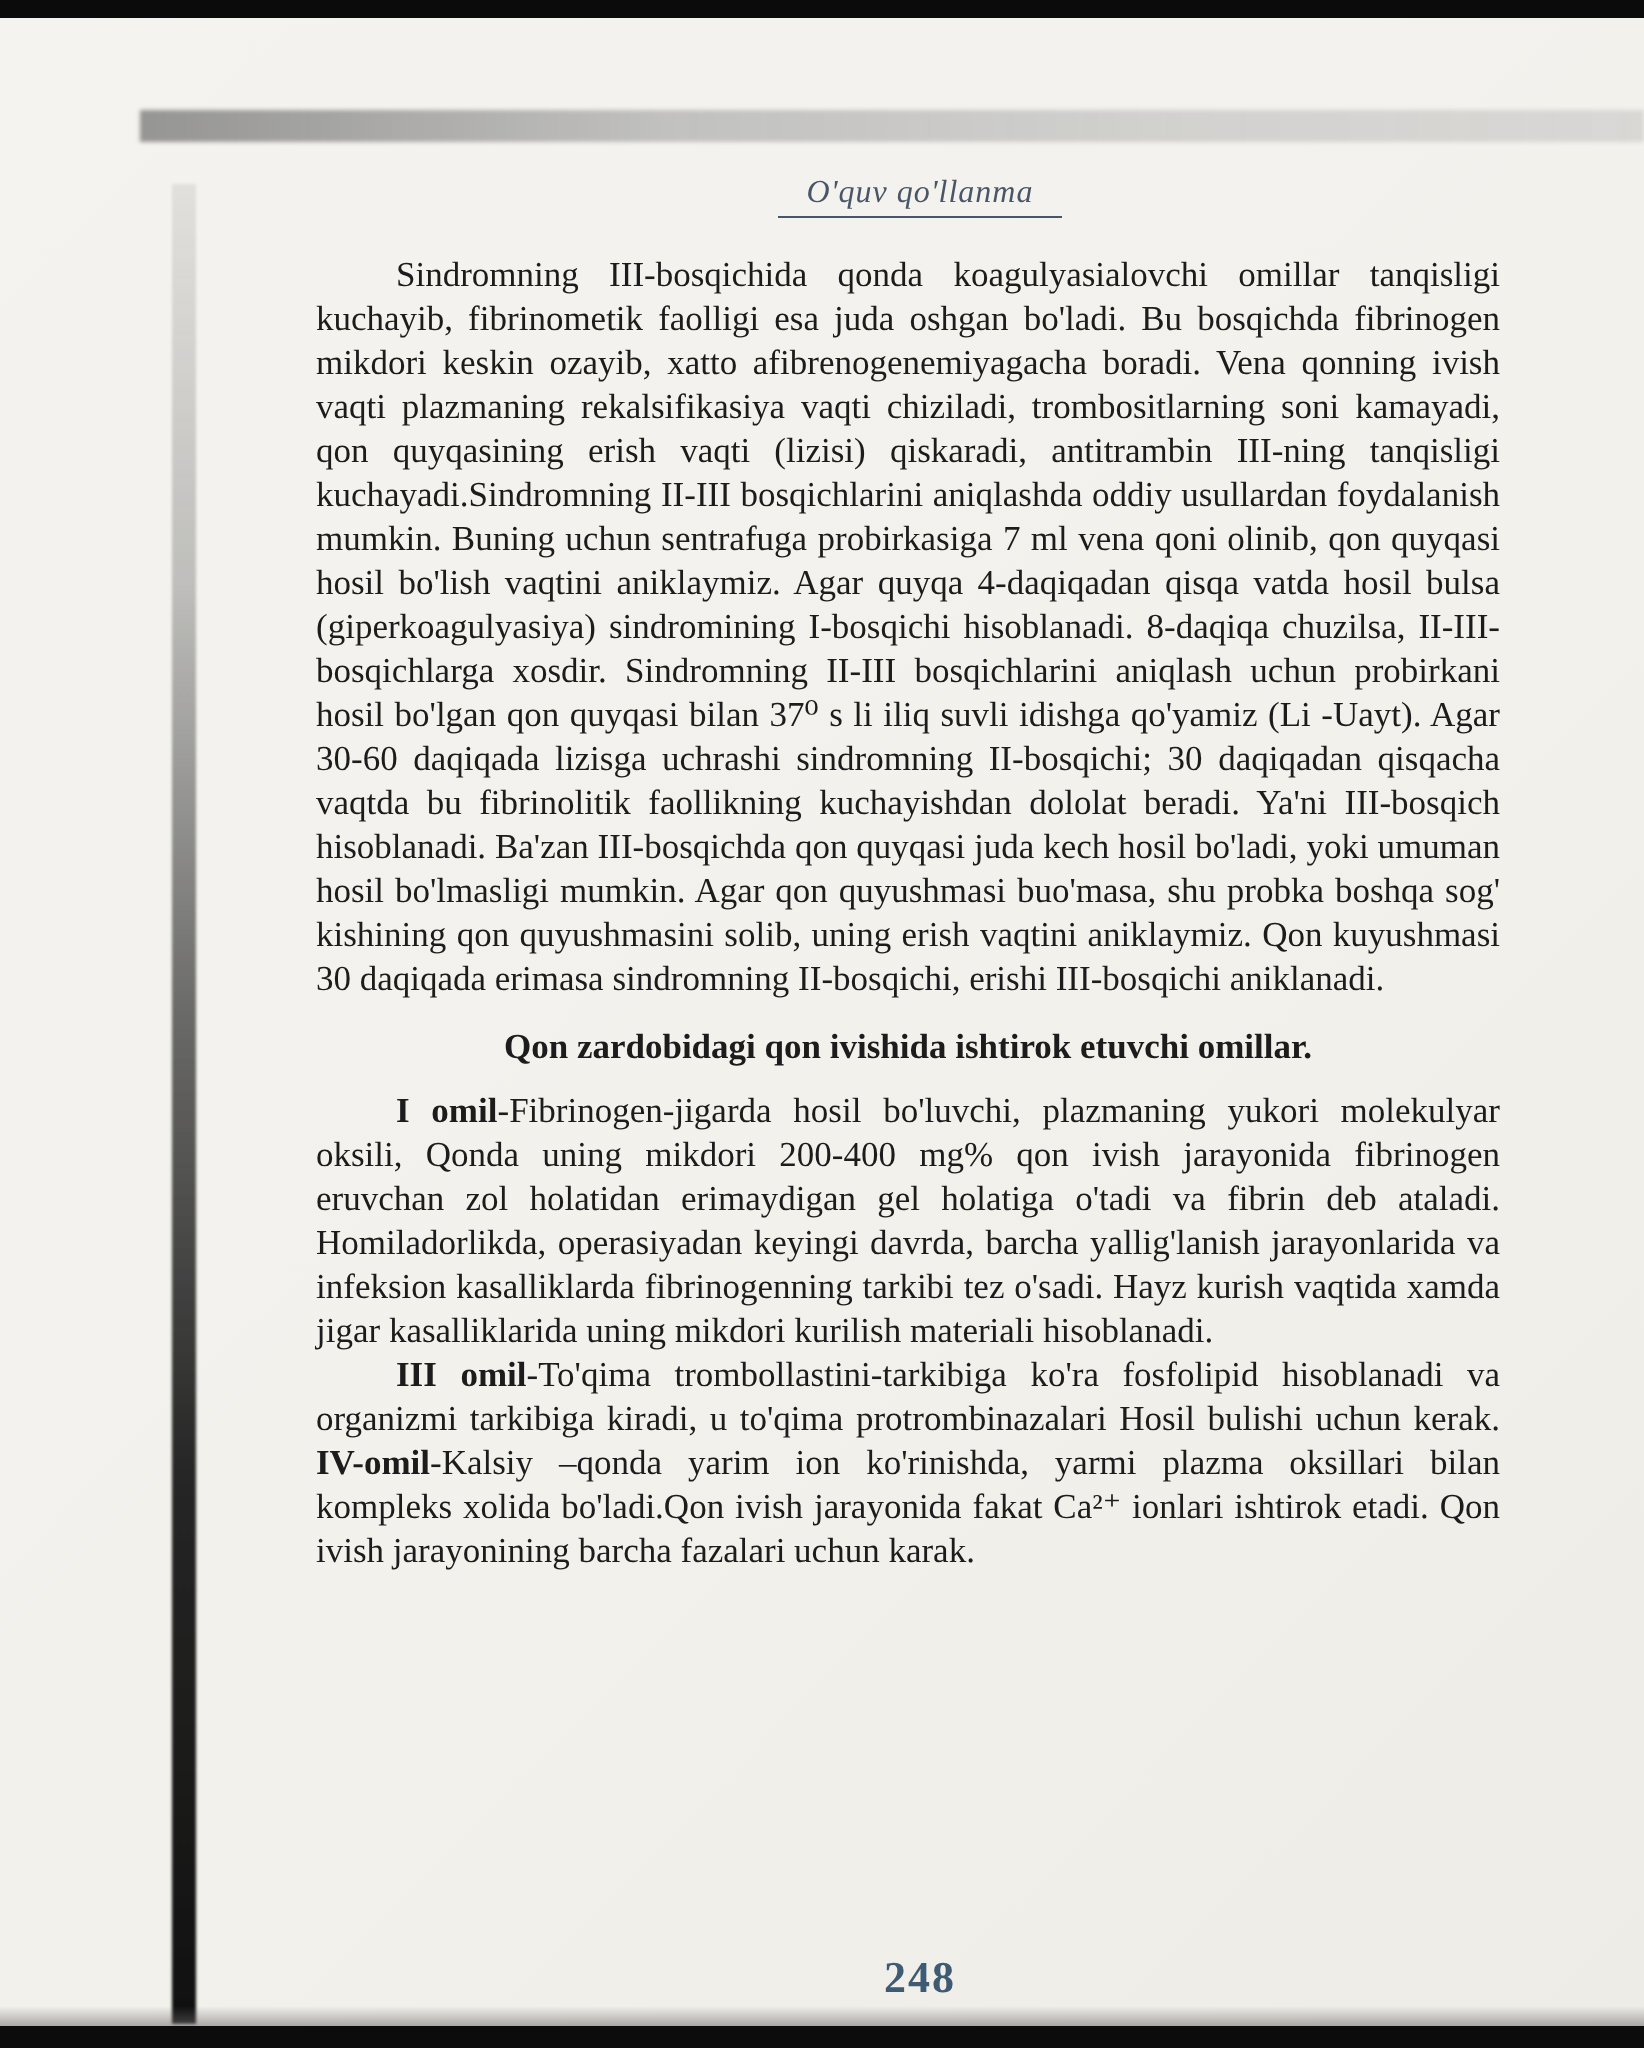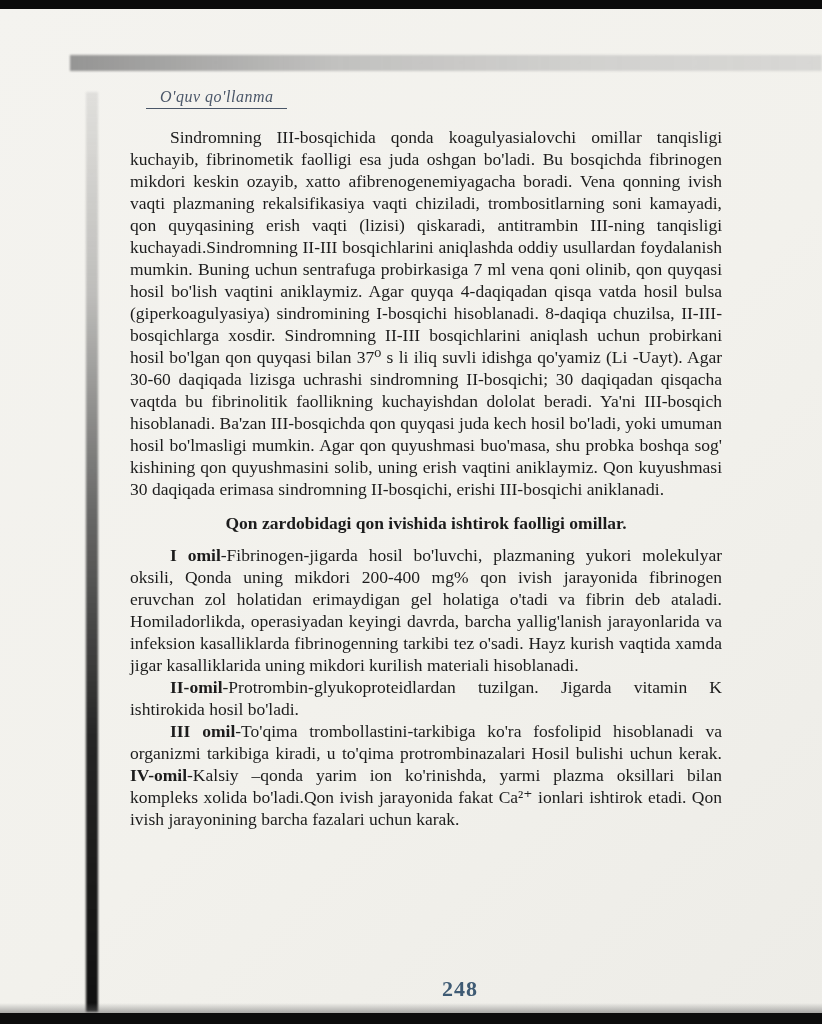--- a/index.html
+++ b/index.html
@@ -57,34 +57,35 @@
     left: 0; right: 0; bottom: 0;
     height: 11px;
     background: #0c0c0c;
   }
   
   .running-header {
     position: absolute;
     top: 88px;
     left: 146px;
     width: 628px;
+    text-align: center;
     font-style: italic;
     font-size: 16px;
     letter-spacing: 0.5px;
     color: #4a5668;
   }
   .running-header .hdr-inner {
     display: inline-block;
     border-bottom: 1.4px solid #4a5668;
     padding: 0 14px 2px 14px;
   }
   
   .text-column {
     position: absolute;
-    left: 130px;
+    left: 158px;
     top: 126px;
     width: 592px;
     font-size: 17.5px;
     line-height: 22px;
     color: #1c1c1c;
     text-align: justify;
   }
   .text-column p {
     margin: 0;
   }
@@ -119,23 +120,22 @@
   <div class="scan-top-bar"></div>
   <div class="scan-shadow-band"></div>
   <div class="scan-left-shadow"></div>
 
   <div class="running-header">
     <span class="hdr-inner">O'quv qo'llanma</span>
   </div>
 
   <div class="text-column">
       <p class="para"><span>Sindromning III-bosqichida qonda koagulyasialovchi omillar tanqisligi kuchayib, fibrinometik faolligi esa juda oshgan bo'ladi. Bu bosqichda fibrinogen mikdori keskin ozayib, xatto afibrenogenemiyagacha boradi. Vena qonning ivish vaqti plazmaning rekalsifikasiya vaqti chiziladi, trombositlarning soni kamayadi, qon quyqasining erish vaqti (lizisi) qiskaradi, antitrambin III-ning tanqisligi kuchayadi.Sindromning II-III bosqichlarini aniqlashda oddiy usullardan foydalanish mumkin. Buning uchun sentrafuga probirkasiga 7 ml vena qoni olinib, qon quyqasi hosil bo'lish vaqtini aniklaymiz. Agar quyqa 4-daqiqadan qisqa vatda hosil bulsa (giperkoagulyasiya) sindromining I-bosqichi hisoblanadi. 8-daqiqa chuzilsa, II-III-bosqichlarga xosdir. Sindromning II-III bosqichlarini aniqlash uchun probirkani hosil bo'lgan qon quyqasi bilan 37⁰ s li iliq suvli idishga qo'yamiz (Li -Uayt). Agar 30-60 daqiqada lizisga uchrashi sindromning II-bosqichi; 30 daqiqadan qisqacha vaqtda bu fibrinolitik faollikning kuchayishdan dololat beradi. Ya'ni III-bosqich hisoblanadi. Ba'zan III-bosqichda qon quyqasi juda kech hosil bo'ladi, yoki umuman hosil bo'lmasligi mumkin. Agar qon quyushmasi buo'masa, shu probka boshqa sog' kishining qon quyushmasini solib, uning erish vaqtini aniklaymiz. Qon kuyushmasi 30 daqiqada erimasa sindromning II-bosqichi, erishi III-bosqichi aniklanadi.</span></p>
-      <p class="heading"><b>Qon zardobidagi qon ivishida ishtirok faolligi omillar.</b></p>
+      <p class="heading"><b>Qon zardobidagi qon ivishida ishtirok etuvchi omillar.</b></p>
       <p class="para"><b>I omil</b><span>-Fibrinogen-jigarda hosil bo'luvchi, plazmaning yukori molekulyar oksili, Qonda uning mikdori 200-400 mg% qon ivish jarayonida fibrinogen eruvchan zol holatidan erimaydigan gel holatiga o'tadi va fibrin deb ataladi. Homiladorlikda, operasiyadan keyingi davrda, barcha yallig'lanish jarayonlarida va infeksion kasalliklarda fibrinogenning tarkibi tez o'sadi. Hayz kurish vaqtida xamda jigar kasalliklarida uning mikdori kurilish materiali hisoblanadi.</span></p>
-      <p class="para"><b>II-omil</b><span>-Protrombin-glyukoproteidlardan tuzilgan. Jigarda vitamin K ishtirokida hosil bo'ladi.</span></p>
       <p class="para"><b>III omil</b><span>-To'qima trombollastini-tarkibiga ko'ra fosfolipid hisoblanadi va organizmi tarkibiga kiradi, u to'qima protrombinazalari Hosil bulishi uchun kerak. </span><b>IV-omil</b><span>-Kalsiy –qonda yarim ion ko'rinishda, yarmi plazma oksillari bilan kompleks xolida bo'ladi.Qon ivish jarayonida fakat Ca²⁺ ionlari ishtirok etadi. Qon ivish jarayonining barcha fazalari uchun karak.</span></p>
     </div>
 
   <div class="page-number">248</div>
 
   <div class="scan-bottom-smudge"></div>
   <div class="scan-bottom-bar"></div>
 
 </div>
 

